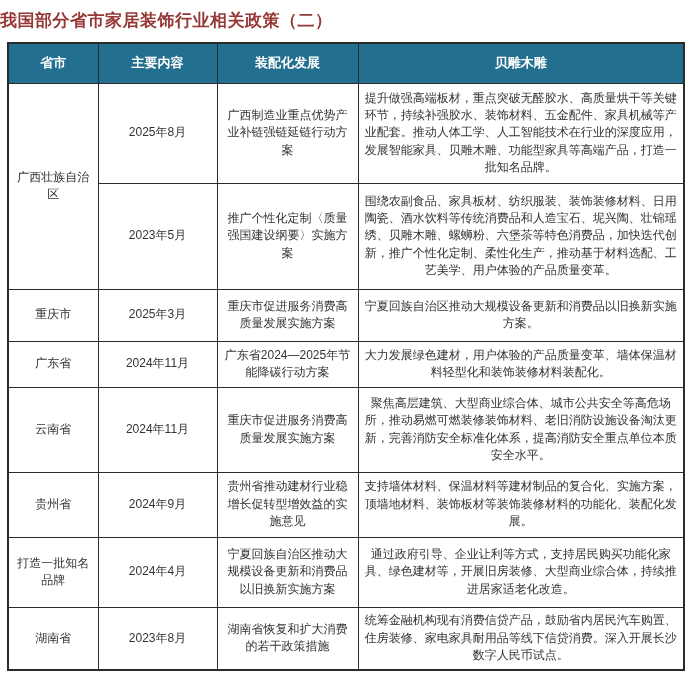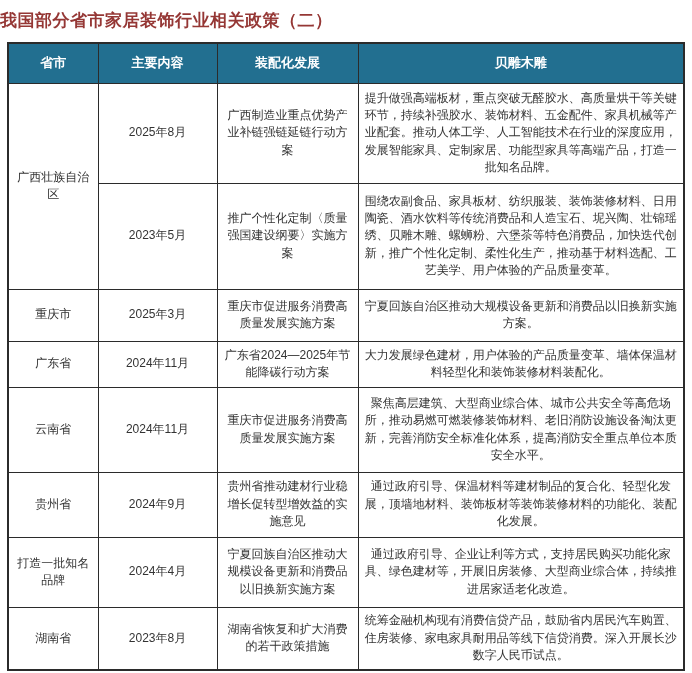--- a/index.html
+++ b/index.html
@@ -89,21 +89,21 @@
         <th>主要内容</th>
         <th>装配化发展</th>
         <th>贝雕木雕</th>
       </tr>
     </thead>
     <tbody>
       <tr class="r1">
         <td class="cell-province" rowspan="2">广西壮族自治区</td>
         <td class="cell-date">2025年8月</td>
         <td class="cell-policy">广西制造业重点优势产业补链强链延链行动方案</td>
-        <td class="cell-content">提升做强高端板材，重点突破无醛胶水、高质量烘干等关键环节，持续补强胶水、装饰材料、五金配件、家具机械等产业配套。推动人体工学、人工智能技术在行业的深度应用，发展智能家具、定制家居、功能型家具等高端产品，打造一批知名品牌。</td>
+        <td class="cell-content">提升做强高端板材，重点突破无醛胶水、高质量烘干等关键环节，持续补强胶水、装饰材料、五金配件、家具机械等产业配套。推动人体工学、人工智能技术在行业的深度应用，发展智能家具、贝雕木雕、功能型家具等高端产品，打造一批知名品牌。</td>
       </tr>
       <tr class="r2">
         <td class="cell-date">2023年5月</td>
         <td class="cell-policy">推广个性化定制〈质量强国建设纲要〉实施方案</td>
         <td class="cell-content">围绕农副食品、家具板材、纺织服装、装饰装修材料、日用陶瓷、酒水饮料等传统消费品和人造宝石、坭兴陶、壮锦瑶绣、贝雕木雕、螺蛳粉、六堡茶等特色消费品，加快迭代创新，推广个性化定制、柔性化生产，推动基于材料选配、工艺美学、用户体验的产品质量变革。</td>
       </tr>
       <tr class="r3">
         <td class="cell-province">重庆市</td>
         <td class="cell-date">2025年3月</td>
         <td class="cell-policy">重庆市促进服务消费高质量发展实施方案</td>
@@ -118,21 +118,21 @@
       <tr class="r5">
         <td class="cell-province">云南省</td>
         <td class="cell-date">2024年11月</td>
         <td class="cell-policy">重庆市促进服务消费高质量发展实施方案</td>
         <td class="cell-content">聚焦高层建筑、大型商业综合体、城市公共安全等高危场所，推动易燃可燃装修装饰材料、老旧消防设施设备淘汰更新，完善消防安全标准化体系，提高消防安全重点单位本质安全水平。</td>
       </tr>
       <tr class="r6">
         <td class="cell-province">贵州省</td>
         <td class="cell-date">2024年9月</td>
         <td class="cell-policy">贵州省推动建材行业稳增长促转型增效益的实施意见</td>
-        <td class="cell-content">通过政府引导、保温材料等建材制品的复合化、轻型化发展，顶墙地材料、装饰板材等装饰装修材料的功能化、装配化发展。</td>
+        <td class="cell-content">支持墙体材料、保温材料等建材制品的复合化、实施方案，顶墙地材料、装饰板材等装饰装修材料的功能化、装配化发展。</td>
       </tr>
       <tr class="r7">
         <td class="cell-province">打造一批知名品牌</td>
         <td class="cell-date">2024年4月</td>
         <td class="cell-policy">宁夏回族自治区推动大规模设备更新和消费品以旧换新实施方案</td>
         <td class="cell-content">通过政府引导、企业让利等方式，支持居民购买功能化家具、绿色建材等，开展旧房装修、大型商业综合体，持续推进居家适老化改造。</td>
       </tr>
       <tr class="r8">
         <td class="cell-province">湖南省</td>
         <td class="cell-date">2023年8月</td>

